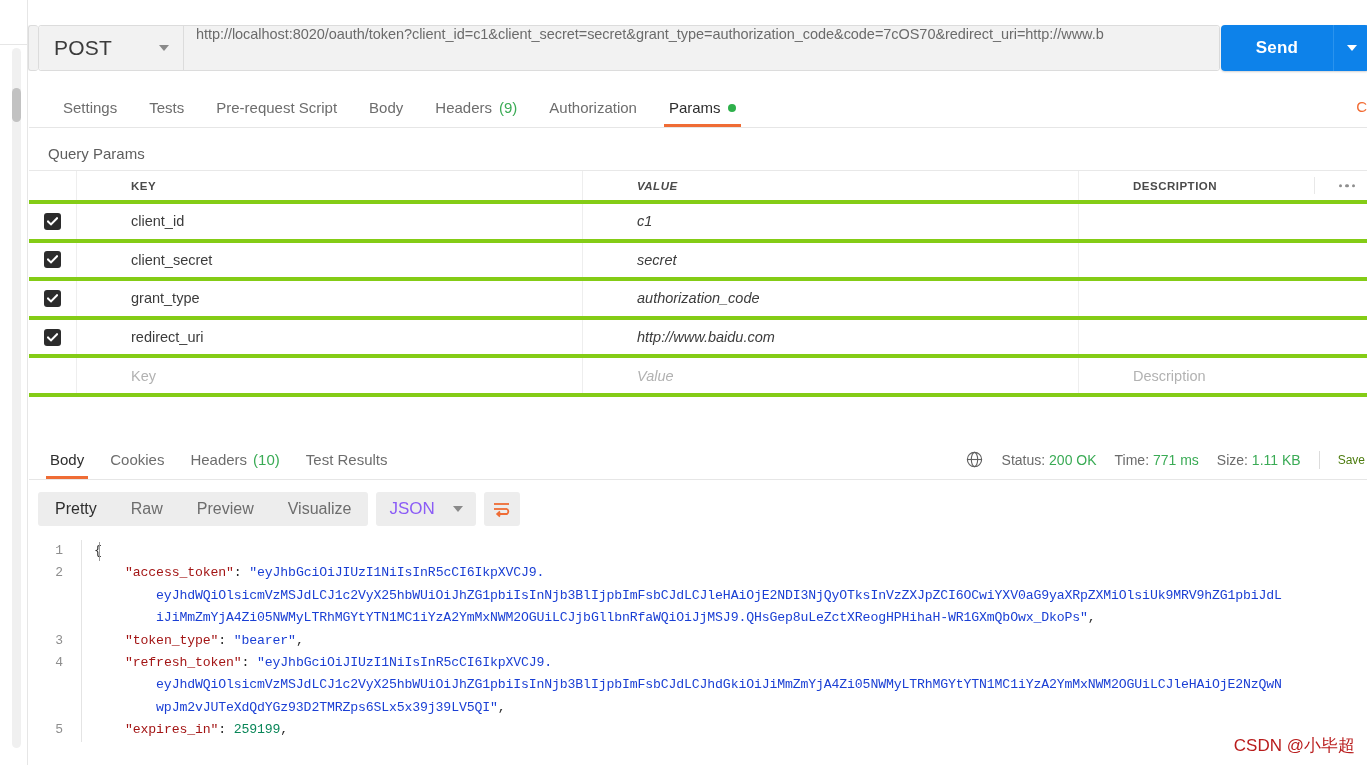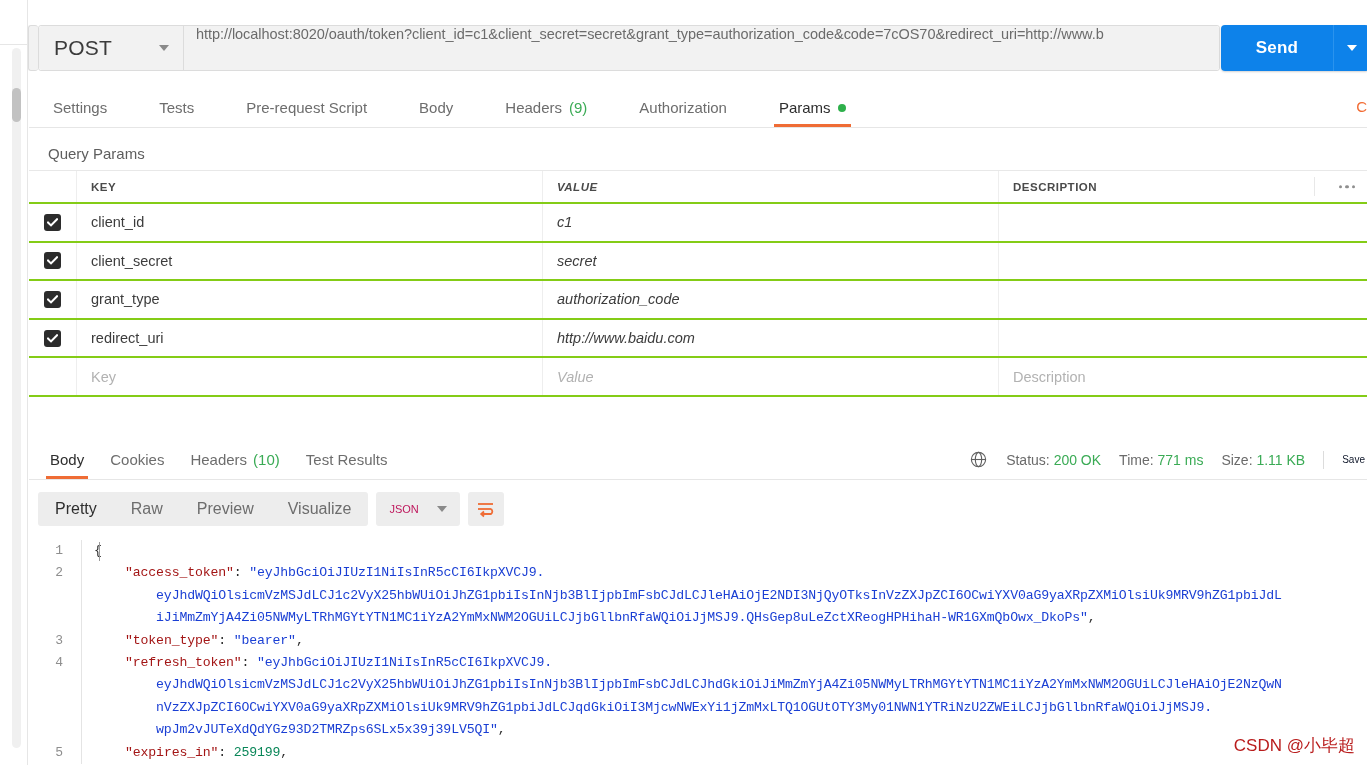--- a/index.html
+++ b/index.html
@@ -90,21 +90,21 @@
     position: absolute; top: 25px; width: 10px; height: 46px;
     background: #f2f2f2; border: 1px solid #dcdcdc; border-radius: 3px;
   }
   .edge-left { left: 28px; border-right: none; }
   .edge-right { left: 1360px; border-left: none; }
 
   
   .req-tabs {
     position: absolute; left: 29px; top: 88px; width: 1338px; height: 40px;
     border-bottom: 1px solid #e6e6e6;
-    display: flex; align-items: flex-start; padding-left: 8px; gap: 20px;
+    display: flex; align-items: flex-start; padding-left: 18px;
   }
   .req-tab {
     position: relative; height: 39px;
     display: flex; align-items: center; gap: 7px;
     padding: 0 16px; font-size: 15px; color: #6d6d6d; white-space: nowrap;
   }
   .req-tab.active { color: #2e2e2e; }
   .req-tab.active::after {
     content: ""; position: absolute; left: 11px; right: 11px; bottom: 0;
     height: 3px; background: #ef6c35;
@@ -124,21 +124,22 @@
     position: absolute; left: 48px; top: 137px;
     font-size: 15px; color: #5e5e5e; margin-top: 8px;
   }
 
   .params-table {
     position: absolute; left: 29px; top: 170px; width: 1338px;
     border-top: 1px solid #e8e8e8;
   }
   .ptr {
     display: flex; height: 38.6px; align-items: stretch;
-    border-bottom: 2px solid #84cc16;
+    border-bottom: 4px solid #84cc16;
+    gap: 40px;
   }
   .ptr.head { height: 33px; }
   .pcell {
     display: flex; align-items: center;
     border-right: 1px solid #eeeeee;
     padding-left: 14px; font-size: 14.5px; color: #3c3c3c;
   }
   .c-check { width: 48px; justify-content: center; padding-left: 0; }
   .c-key   { width: 466px; }
   .c-value { width: 456px; font-style: italic; }
@@ -181,40 +182,40 @@
     content: ""; position: absolute; left: 9px; right: 9px; bottom: 0;
     height: 3px; background: #ef6c35;
   }
   .resp-meta {
     position: absolute; right: 0; top: 0; height: 39px;
     display: flex; align-items: center; gap: 18px; padding-right: 2px;
   }
   .meta-item { font-size: 14px; color: #6b6b6b; white-space: nowrap; }
   .meta-item b { font-weight: normal; color: #3aab55; }
   .meta-sep { width: 1px; height: 18px; background: #dcdcdc; }
-  .save-link { font-size: 10px; color: #0f172a; }
+  .save-link { font-size: 12px; color: #4d7c0f; }
   .globe { width: 19px; height: 19px; }
 
   
   .fmt-bar {
     position: absolute; left: 38px; top: 492px;
     display: flex; align-items: center; gap: 8px;
   }
   .fmt-group {
     display: flex; background: #ededed; border-radius: 3px; height: 34px;
     align-items: center;
   }
   .fmt-btn {
     padding: 12px 17px; font-size: 16px; color: #6d6d6d; line-height: 34px;
   }
   .fmt-btn.active { color: #2e2e2e; }
   .fmt-select {
     display: flex; align-items: center; gap: 18px;
     background: #ededed; border-radius: 3px; height: 34px; padding: 12px 13px;
-    font-size: 11px; color: #be185d;
+    font-size: 17px; color: #8b5cf6;
   }
   .fmt-icon-btn {
     width: 36px; height: 34px; background: #ededed; border-radius: 3px;
     display: flex; align-items: center; justify-content: center;
   }
 
   
   .code-area {
     position: absolute; left: 29px; top: 540px; width: 1338px; height: 225px;
     overflow: hidden;
@@ -487,25 +488,20 @@
         <div class="code-txt"><span class="p">    </span><span class="k">"refresh_token"</span><span class="p">: </span><span class="s">"eyJhbGciOiJIUzI1NiIsInR5cCI6IkpXVCJ9.</span></div>
       </div>
       <div class="code-row">
         <div class="ln"></div>
         <div class="cbar"></div>
         <div class="code-txt"><span class="s">        eyJhdWQiOlsicmVzMSJdLCJ1c2VyX25hbWUiOiJhZG1pbiIsInNjb3BlIjpbImFsbCJdLCJhdGkiOiJiMmZmYjA4Zi05NWMyLTRhMGYtYTN1MC1iYzA2YmMxNWM2OGUiLCJleHAiOjE2NzQwN</span></div>
       </div>
       <div class="code-row">
         <div class="ln"></div>
         <div class="cbar"></div>
-        <div class="code-txt"><span class="s">        nVzZXJpZCI6OCwiYXV0aG9yaXRpZXMiOlsiUk9MRV9hZG1pbiJdLCJqdGkiOiI3MjcwNWExYi1jZmMxLTQ1OGUtOTY3My01NWN1YTRiNzU2ZWEiLCJjbGllbnRfaWQiOiJjMSJ9.</span></div>
-      </div>
-      <div class="code-row">
-        <div class="ln"></div>
-        <div class="cbar"></div>
         <div class="code-txt"><span class="s">        wpJm2vJUTeXdQdYGz93D2TMRZps6SLx5x39j39LV5QI"</span><span class="p">,</span></div>
       </div>
       <div class="code-row">
         <div class="ln">5</div>
         <div class="cbar"></div>
         <div class="code-txt"><span class="p">    </span><span class="k">"expires_in"</span><span class="p">: </span><span class="n">259199</span><span class="p">,</span></div>
       </div>
     </div>
   <div class="caret-line"></div>
 

